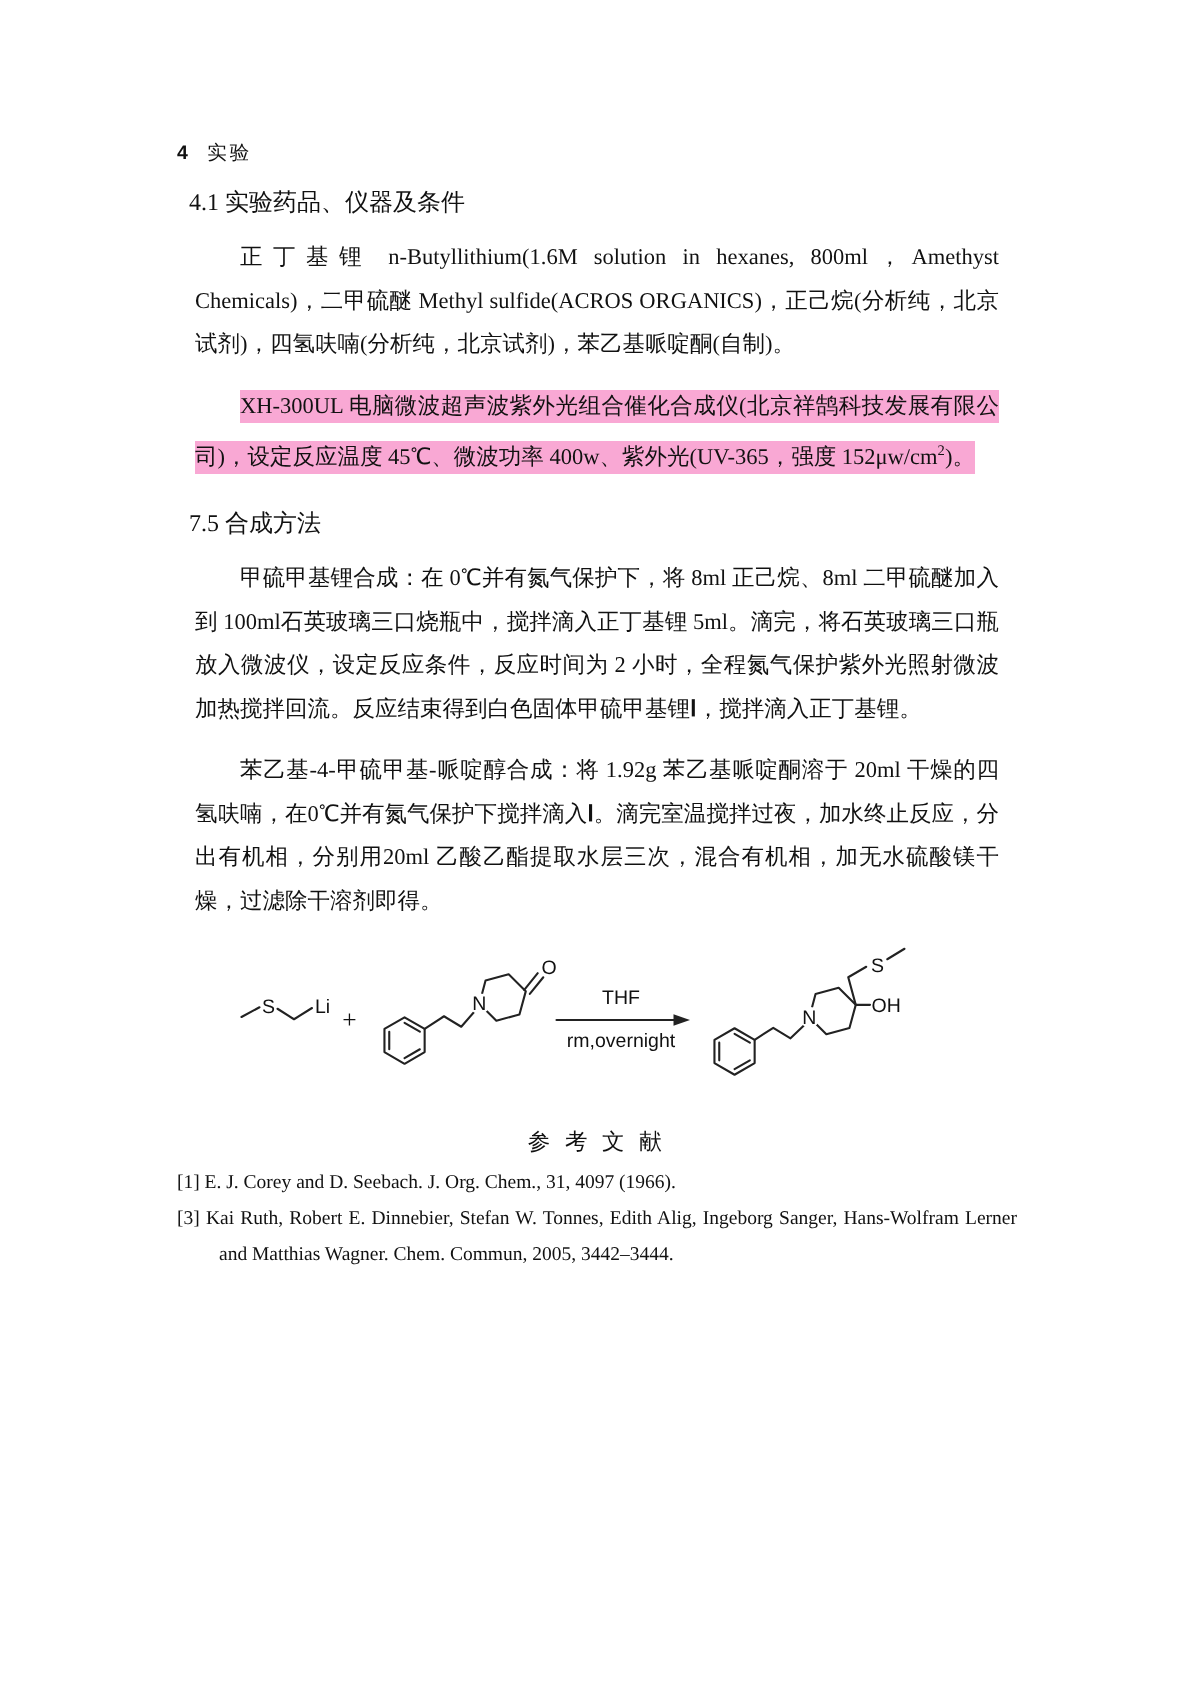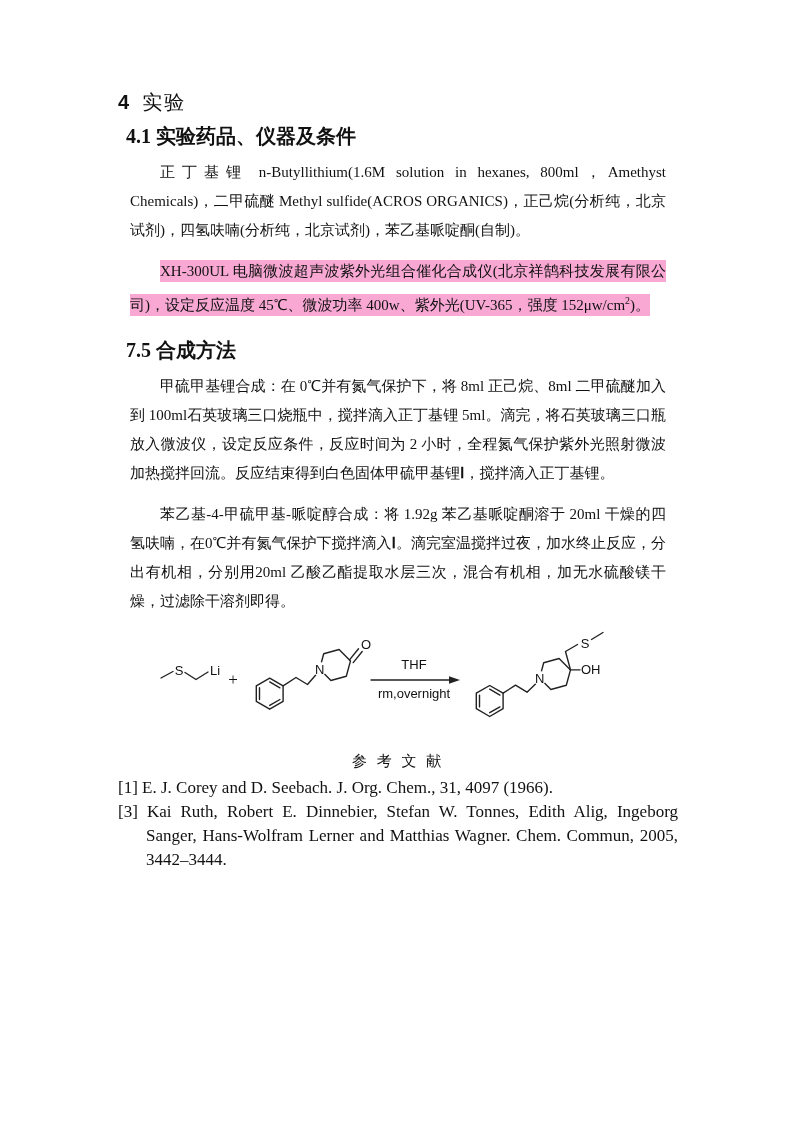--- a/index.html
+++ b/index.html
@@ -9,34 +9,34 @@
     background: #ffffff;
     color: #111111;
     font-family: "Liberation Serif", serif;
     overflow: hidden;
   }
   .page {
     width: 560px;
     padding: 90px 115px 20px 118px;
   }
   h1.sec {
-    font-size: 20px;
+    font-size: 13px;
     line-height: 24px;
     margin: 0 0 12px 0;
     font-weight: normal;
   }
   h1.sec .num {
     font-weight: bold;
     font-family: "Liberation Sans", sans-serif;
     margin-right: 13px;
   }
   h1.sec .ttl { letter-spacing: 2px; }
   h2.sub {
-    font-size: 20px;
-    font-weight: bold;
+    font-size: 16px;
+    font-weight: normal;
     line-height: 20px;
     margin: 0 0 8px 8px;
   }
   h2.mt { margin-top: 20px; }
   p.body {
     font-size: 15px;
     line-height: 29px;
     margin: 12px;
     text-indent: 2em;
     text-align: justify;
@@ -69,21 +69,21 @@
   }
   .refs { margin-top: 6px; }
   .refs-heading {
     text-align: center;
     font-weight: normal;
     font-size: 15px;
     letter-spacing: 3px;
     margin: 0 0 5px 0;
   }
   p.ref {
-    font-size: 17px;
+    font-size: 13px;
     line-height: 24px;
     margin: 0;
     padding-left: 28px;
     text-indent: -28px;
     text-align: justify;
   }
 </style>
 </head>
 <body>
 

